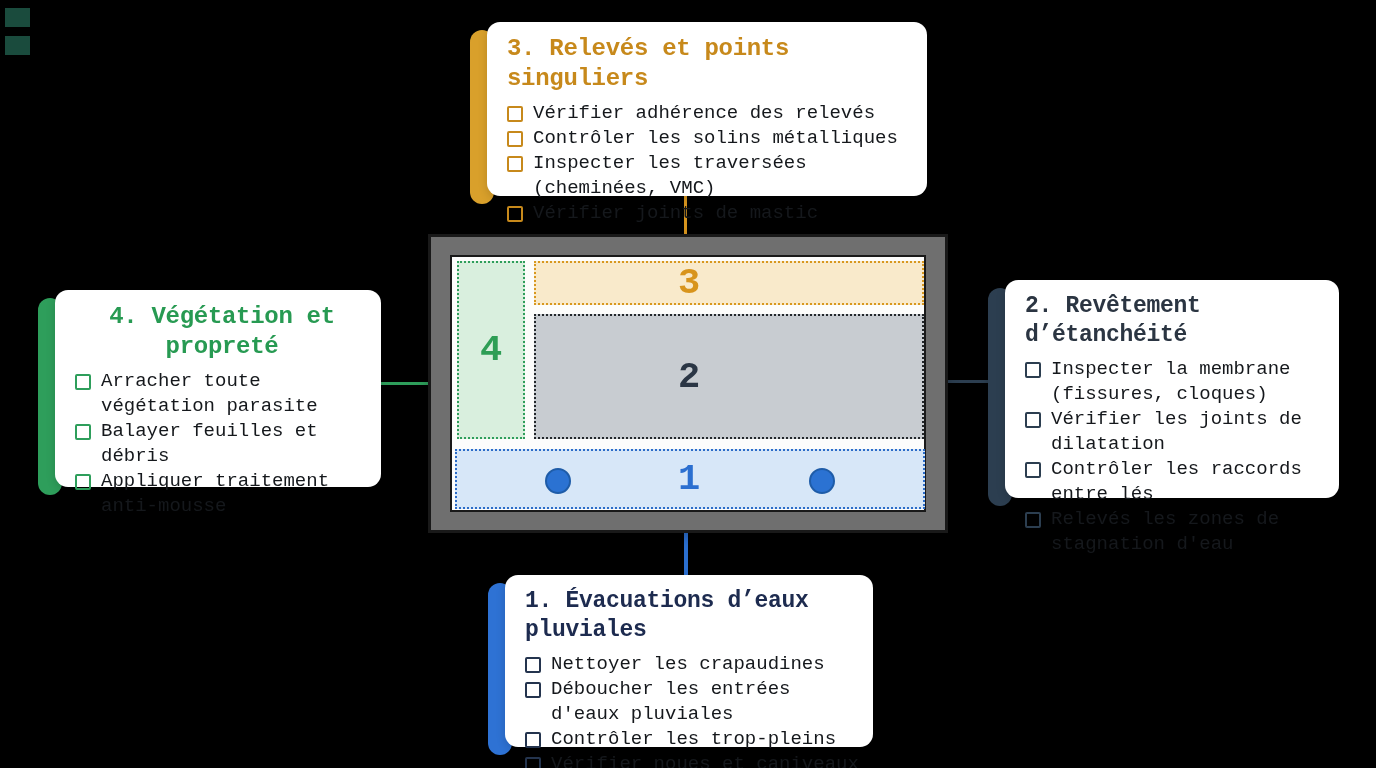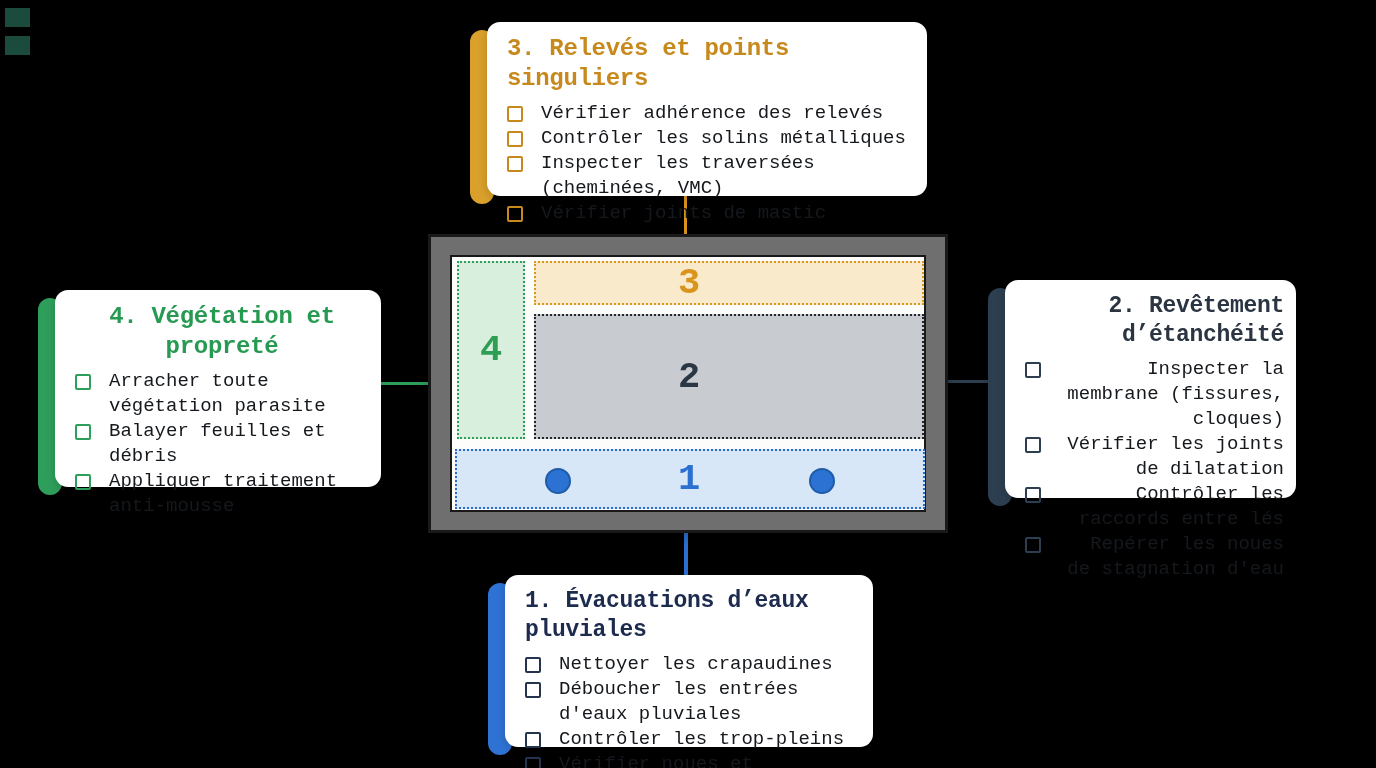--- a/index.html
+++ b/index.html
@@ -10,31 +10,31 @@
   .corner-sq{position:absolute;left:5px;width:25px;height:19px;background:#1A4B3D;}
   .sq1{top:8px;} .sq2{top:36px;}
 
   
   .card-wrap{position:absolute;}
   .strip{position:absolute;left:0;width:24px;border-radius:15px;box-shadow:0 3px 6px rgba(0,0,0,.22);}
   .card{position:absolute;left:17px;top:0;background:#FFFFFF;border-radius:13px;
         box-shadow:0 3px 10px rgba(0,0,0,.16);padding:12px 12px 10px 20px;box-sizing:border-box;}
   .title{margin:0 0 7px 0;font-size:24px;font-weight:bold;letter-spacing:-0.3px;line-height:1.25;}
   .title-sm{font-size:23px;}
-  .item{display:flex;gap:18px;font-size:19px;line-height:25px;color:#15181C;}
+  .item{display:flex;gap:10px;font-size:19px;line-height:25px;color:#15181C;}
   .cb{flex:0 0 12px;height:12px;border:2.6px solid;border-radius:2px;margin-top:5px;}
 
   .c-gold{color:#C7891B;} .s-gold{background:#D9A02B;} .b-gold{border-color:#C7891B;}
   .c-green{color:#279A52;text-align:center;} .s-green{background:#2E9E5B;} .b-green{border-color:#2E9E5B;}
   .c-slate{color:#2B3542;} .s-slate{background:#2C3E50;} .b-slate{border-color:#2C3E50;}
   .c-navy{color:#1D2B4F;} .s-blue{background:#2E72D4;} .b-navy{border-color:#24344E;}
 
   .wrap-top{left:470px;top:22px;}    .wrap-top .strip{top:8px;height:174px;}    .wrap-top .card{width:440px;height:174px;}
   .wrap-left{left:38px;top:290px;}   .wrap-left .strip{top:8px;height:197px;}   .wrap-left .card{width:326px;height:197px;}
-  .wrap-right{left:988px;top:280px;} .wrap-right .strip{top:8px;height:218px;}  .wrap-right .card{width:291px;height:218px;text-align:right;}
+  .wrap-right{left:988px;top:280px;} .wrap-right .strip{top:8px;height:218px;}  .wrap-right .card{width:334px;height:218px;}
   .wrap-bottom{left:488px;top:575px;}.wrap-bottom .strip{top:8px;height:172px;} .wrap-bottom .card{width:368px;height:172px;}
 
   
   .roof{position:absolute;left:428px;top:234px;width:520px;height:299px;background:#6F6F6F;
         border:3px solid #191919;box-sizing:border-box;box-shadow:0 4px 10px rgba(0,0,0,.22);}
   .roof-inner{position:absolute;left:19px;top:18px;right:19px;bottom:18px;background:#FDFDFC;border:2px solid #191919;}
   .zone{position:absolute;box-sizing:border-box;}
   .z4{left:5px;top:4px;width:68px;height:178px;background:#D9EFDE;border:2.5px dotted #2E9E5B;}
   .z3{left:82px;top:4px;width:390px;height:44px;background:#F9EACB;border:2.5px dotted #D8981F;}
   .z2{left:82px;top:57px;width:390px;height:125px;background:#C8CCD1;border:2.5px dotted #23272B;}
@@ -121,21 +121,21 @@
       <div class="item">
         <span class="cb b-slate"></span>
         <span>Vérifier les joints de dilatation</span>
       </div>
       <div class="item">
         <span class="cb b-slate"></span>
         <span>Contrôler les raccords entre lés</span>
       </div>
       <div class="item">
         <span class="cb b-slate"></span>
-        <span>Repérer les noues de stagnation d'eau</span>
+        <span>Relevés les zones de stagnation d'eau</span>
       </div>
     </div>
   </div>
 
   <div class="card-wrap wrap-bottom">
     <div class="strip s-blue"></div>
     <div class="card">
       <h2 class="title title-sm c-navy">1. Évacuations d’eaux pluviales</h2>
       <div class="item">
         <span class="cb b-navy"></span>

